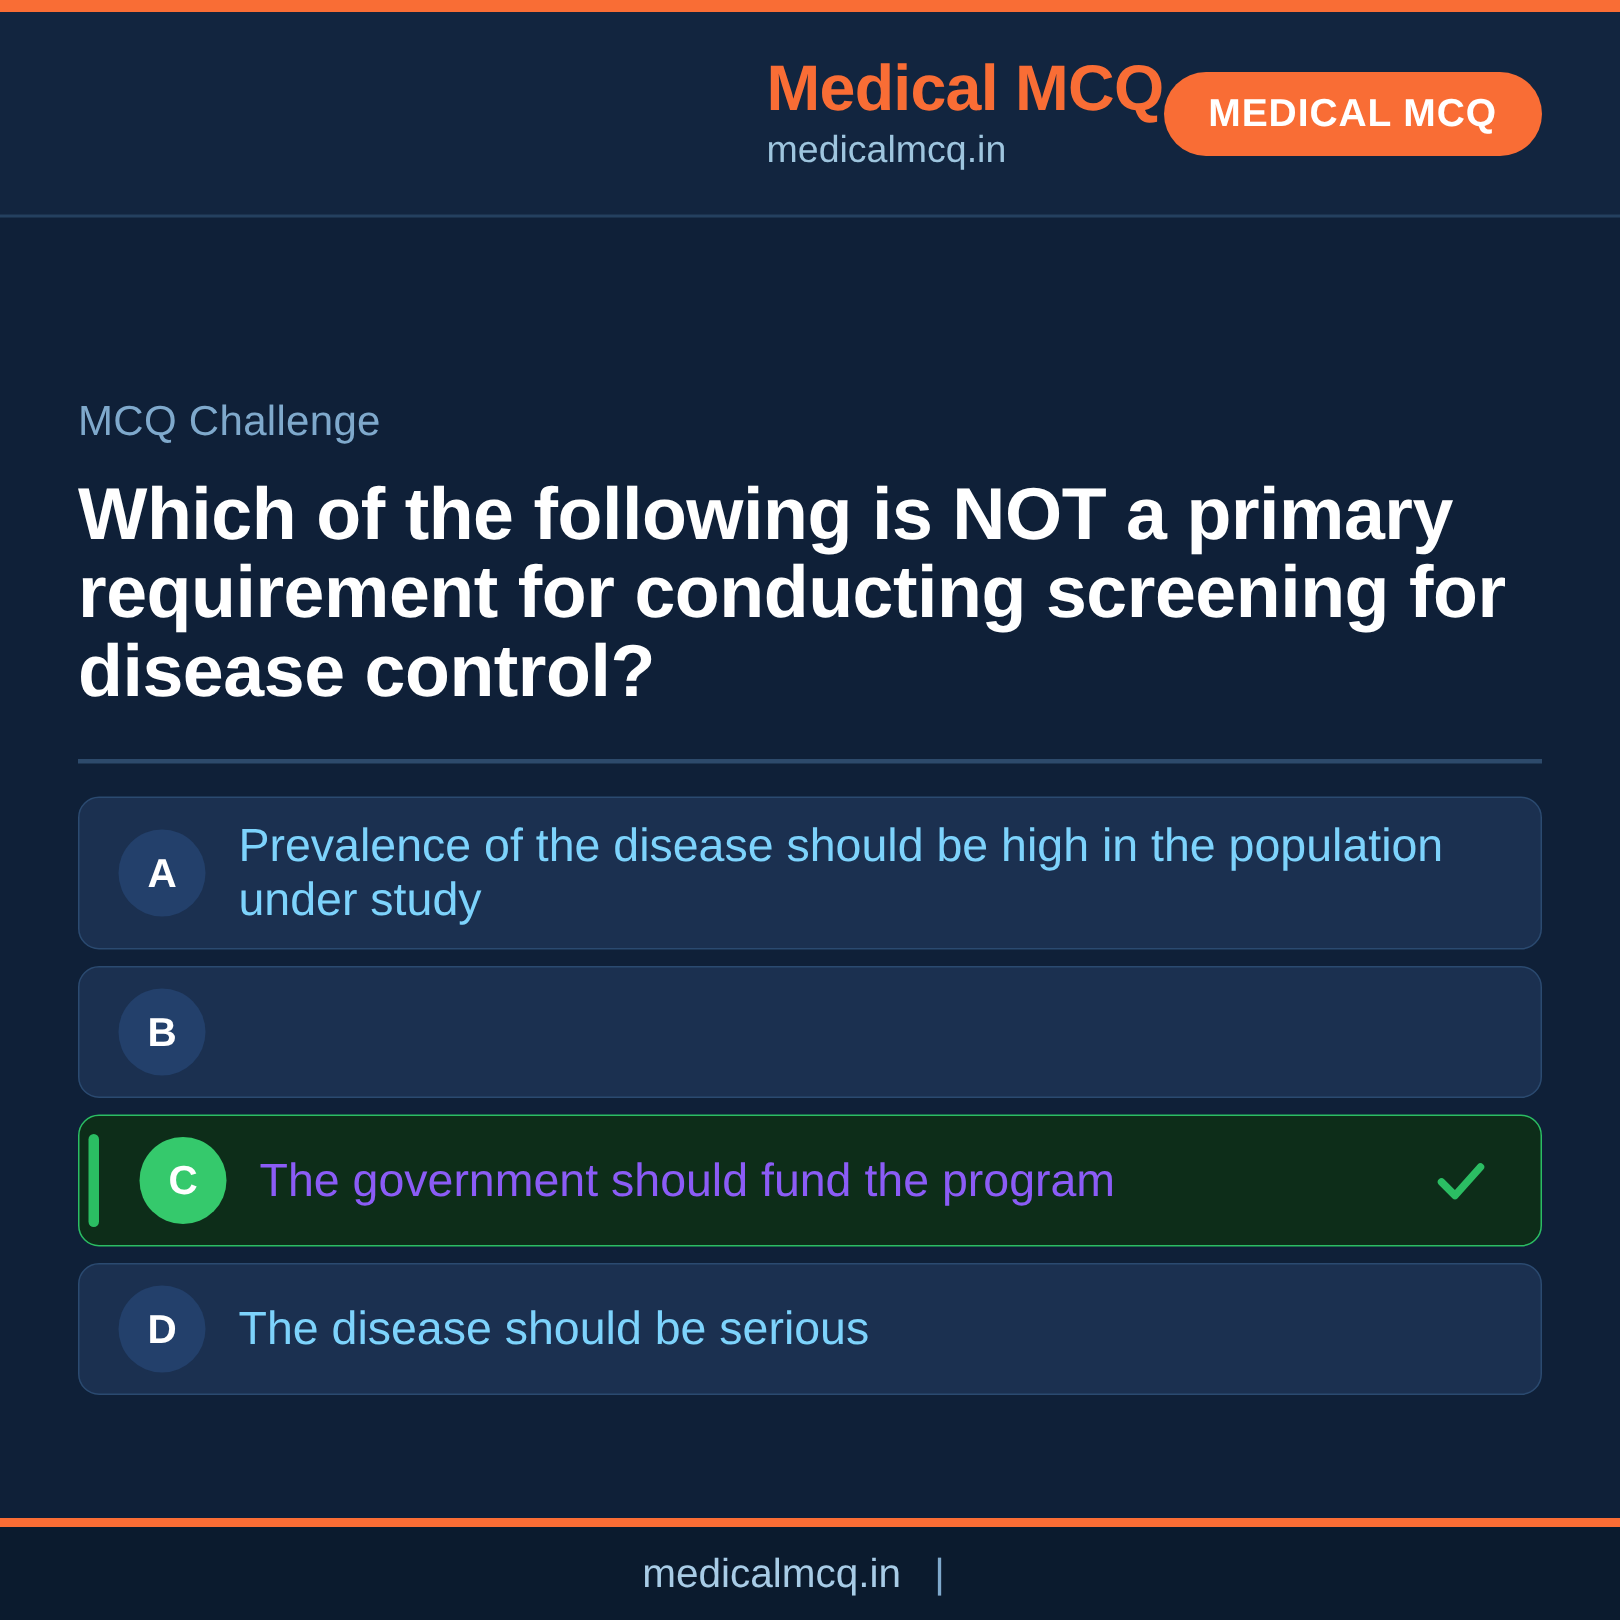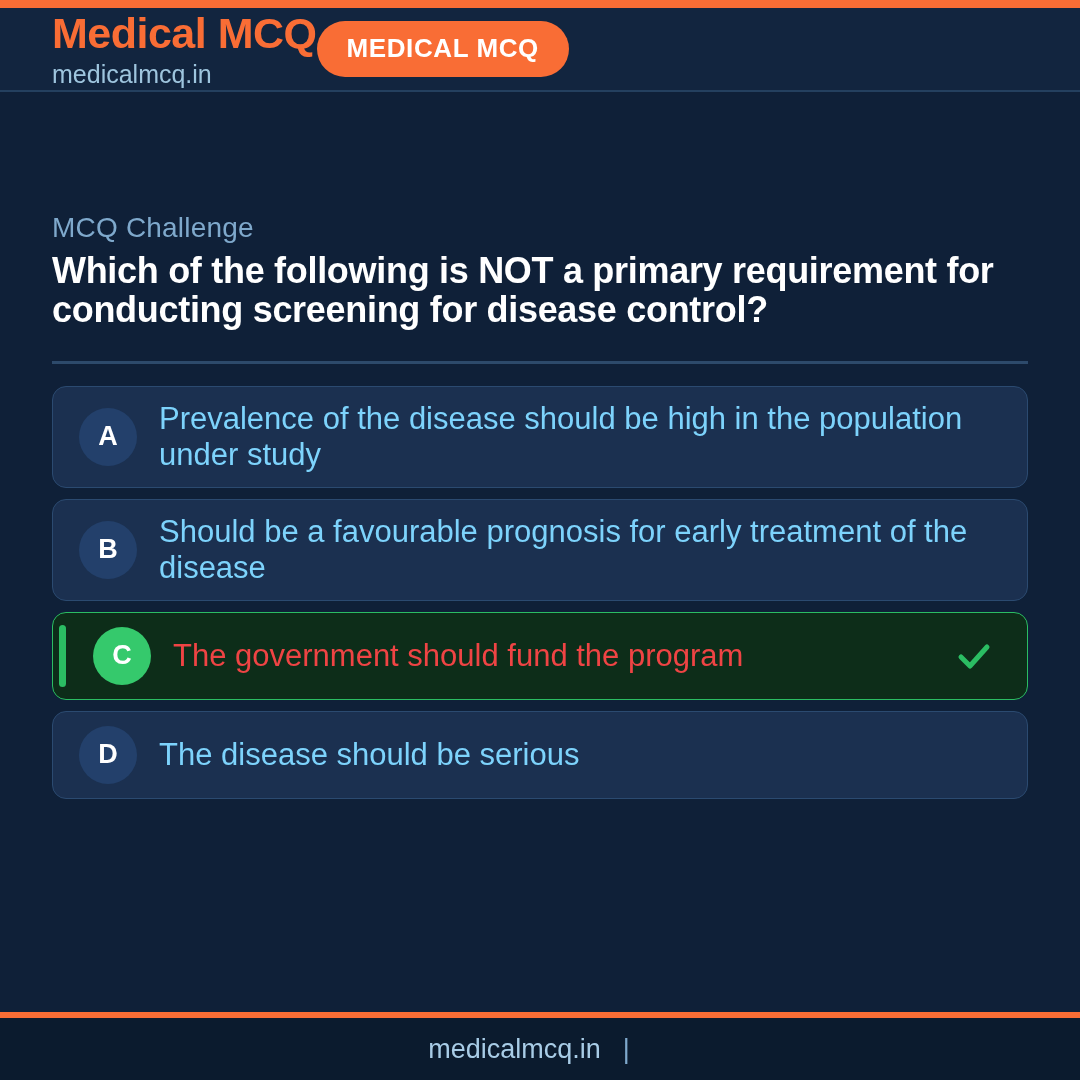--- a/index.html
+++ b/index.html
@@ -26,27 +26,27 @@
   .top-accent {
     height: 8px;
     width: 100%;
     background: #f96d35;
     flex: 0 0 auto;
   }
 
   
   .header {
     flex: 0 0 auto;
-    height: 84px;
+    height: 137px;
     background: #12253f;
     border-bottom: 2px solid #24405f;
     box-sizing: border-box;
     display: flex;
     align-items: center;
-    justify-content: flex-start;
+    justify-content: flex-end;
     padding: 0 52px;
   }
   .brand {
     display: flex;
     flex-direction: column;
     justify-content: center;
     line-height: 1;
   }
   .brand-title {
     font-size: 43px;
@@ -79,22 +79,22 @@
     display: flex;
     flex-direction: column;
   }
   .q-label {
     margin-top: 120px;
     font-size: 28px;
     color: #7fa9cc;
     letter-spacing: 0.2px;
   }
   .q-text {
-    margin-top: 8px;
-    font-size: 36px;
+    margin-top: 20px;
+    font-size: 49px;
     line-height: 1.07;
     font-weight: bold;
     color: #ffffff;
     letter-spacing: -0.3px;
     max-width: 980px;
   }
   .divider {
     margin-top: 32px;
     height: 3px;
     background: #2d4a6b;
@@ -153,21 +153,21 @@
     margin-left: 14px;
   }
   .option-text {
     flex: 1 1 auto;
     font-size: 31px;
     line-height: 1.16;
     color: #7dd3fc;
     padding-right: 10px;
   }
   .option.correct .option-text {
-    color: #ef4444;
+    color: #8b5cf6;
   }
   .check-icon {
     flex: 0 0 auto;
     width: 42px;
     height: 42px;
     margin-right: 8px;
   }
   .check-icon svg { display: block; }
 
   
@@ -214,21 +214,20 @@
 
     <div class="options">
 
       <div class="option">
         <div class="badge">A</div>
         <div class="option-text">Prevalence of the disease should be high in the population under study</div>
       </div>
 
       <div class="option">
         <div class="badge">B</div>
-        <div class="option-text">Should be a favourable prognosis for early treatment of the disease</div>
       </div>
 
       <div class="option correct">
         <div class="accent-bar"></div>
         <div class="badge">C</div>
         <div class="option-text">The government should fund the program</div>
         <div class="check-icon">
           <svg width="42" height="42" viewBox="0 0 42 42">
             <path d="M8 22 L17 31 L34 12" fill="none" stroke="#2bbd63" stroke-width="5" stroke-linecap="round" stroke-linejoin="round"></path>
           </svg>

